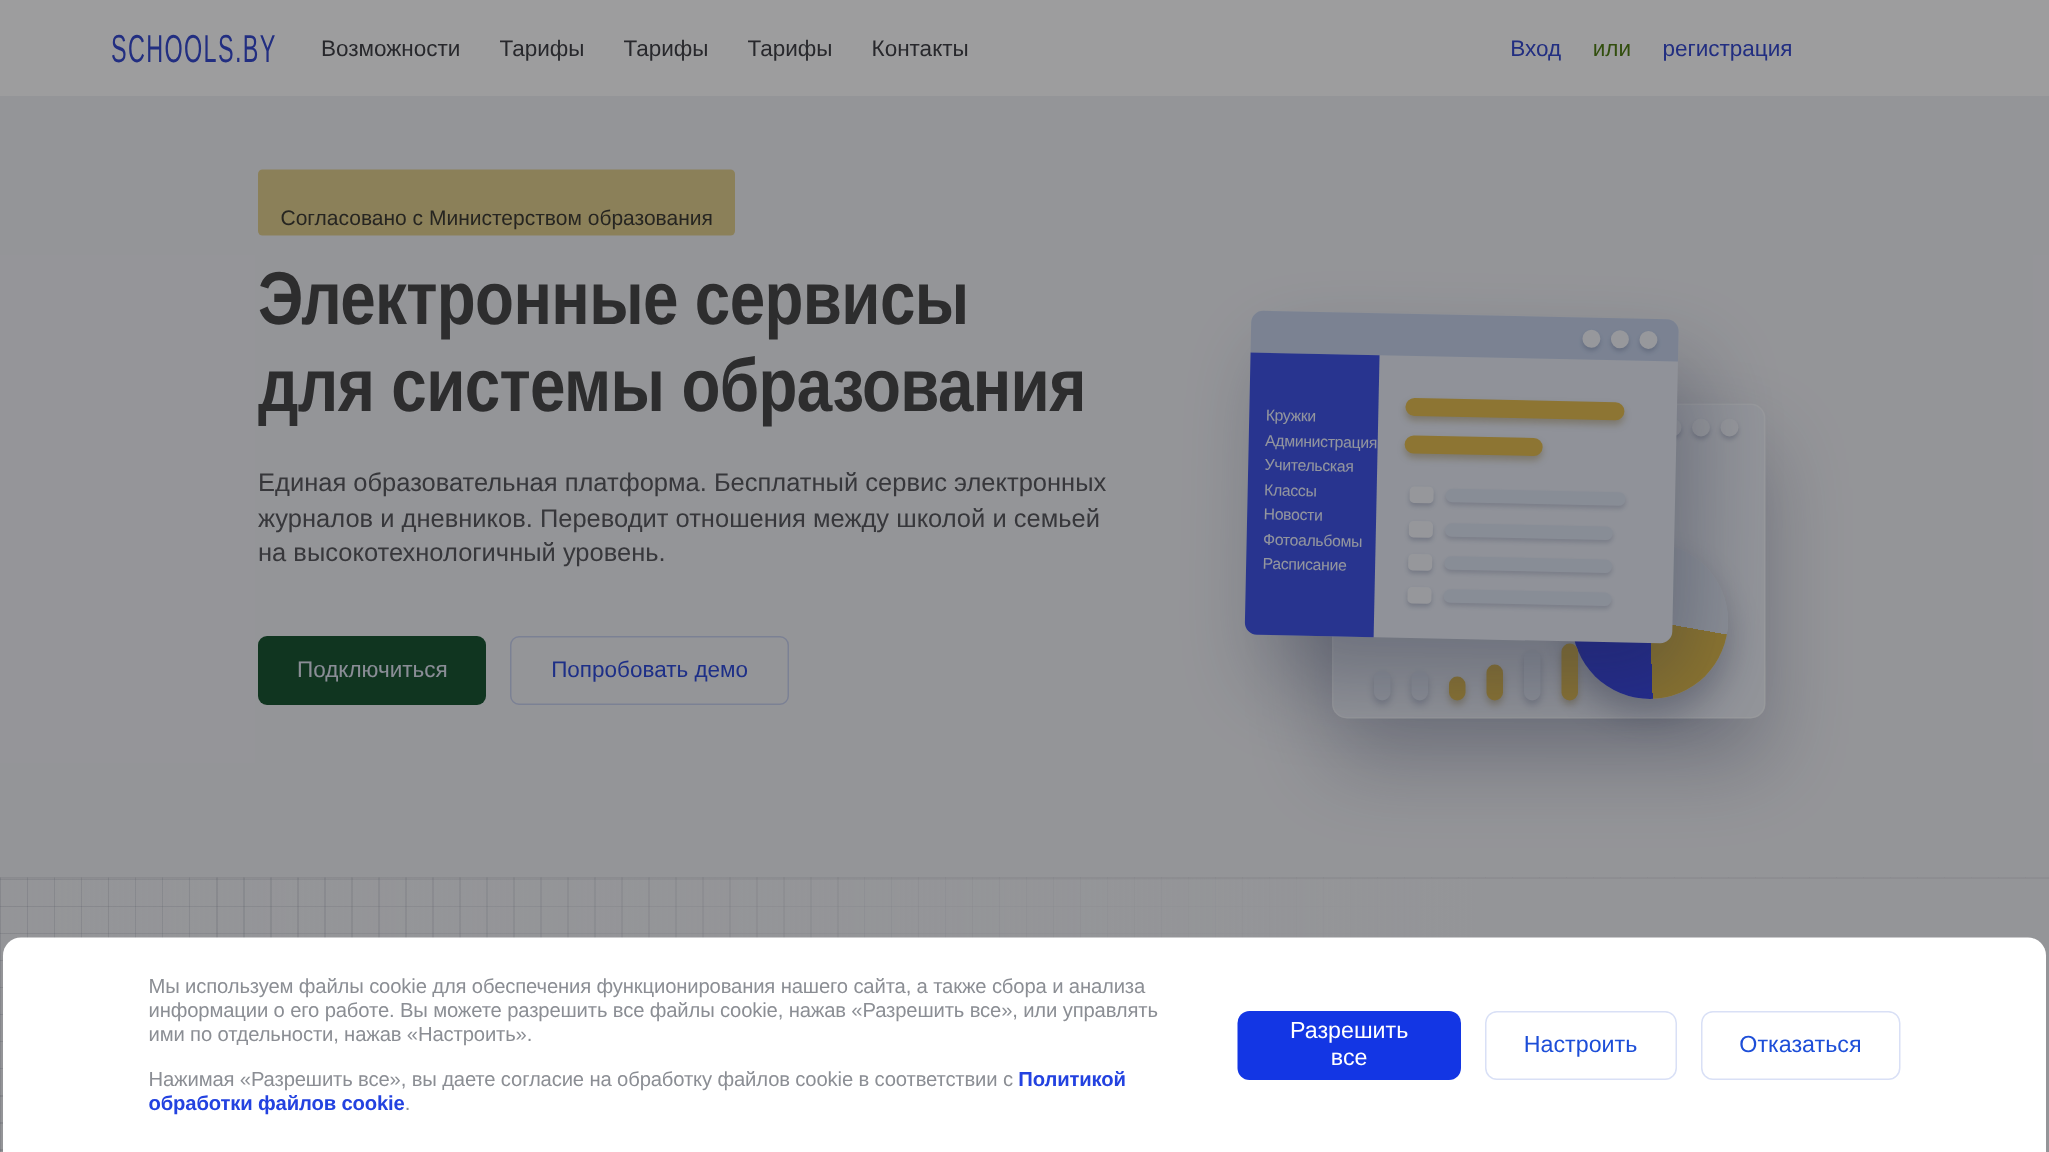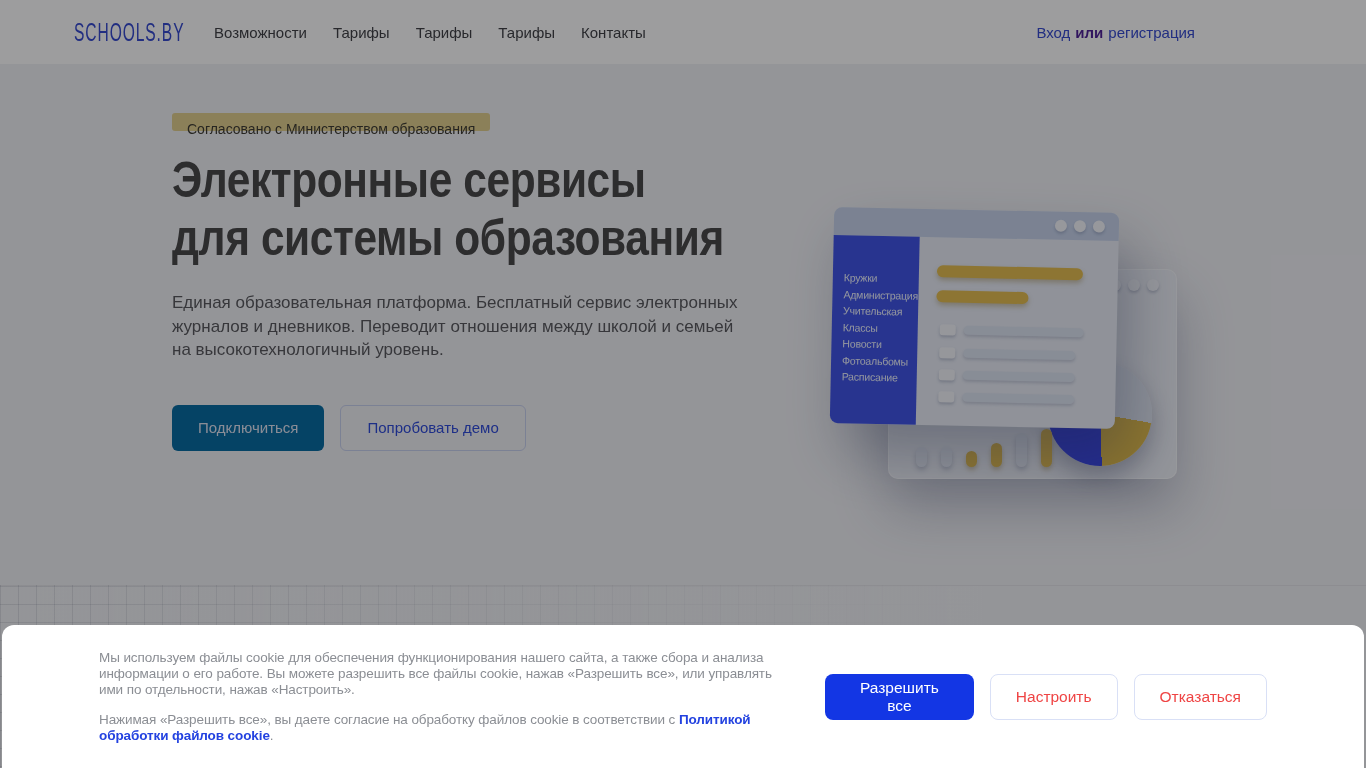--- a/index.html
+++ b/index.html
@@ -5,35 +5,35 @@
   * { margin:0; padding:0; box-sizing:border-box; }
   html,body { width:1366px; height:768px; overflow:hidden; }
   body { font-family:"Liberation Sans", sans-serif; background:#f1f2f6; position:relative; }
 
   
   .topbar { position:absolute; top:0; left:0; width:1366px; height:64px; background:#ffffff; display:flex; align-items:center; z-index:1; }
   .logo { margin-left:74px; width:90px; color:#3247cf; font-size:26px; font-weight:500; white-space:nowrap; cursor:pointer; }
   .logo-inner { display:inline-block; transform:scaleX(0.60); transform-origin:left center; letter-spacing:1.5px; }
   .mainnav { display:flex; gap:26px; margin-left:50px; }
   .nav-link { font-size:15px; color:#3c3d42; text-decoration:none; cursor:pointer; }
-  .auth { position:absolute; right:171px; top:0; height:64px; display:flex; align-items:center; font-size:15px; }
+  .auth { position:absolute; right:171px; top:0; height:64px; display:flex; align-items:center; font-size:15px;gap:16px; }
   .auth a { color:#3247cf; text-decoration:none; cursor:pointer; }
-  .auth .sep { color:#4c1d95; margin:0 5px;font-weight:bold; }
+  .auth .sep { color:#4d7c0f; margin:0 5px; }
 
   
   .hero { position:absolute; top:64px; left:0; width:1366px; height:521px; background:#f1f2f6; z-index:1; }
   .hero-left { position:absolute; left:172px; top:49px; width:600px; }
-  .badge { display:inline-block; height:18px; line-height:32px; padding:0 15px; background:#e2cf8c; color:#3a382f; font-size:14px; border-radius:3px; }
+  .badge { display:inline-block; height:44px; line-height:32px; padding:16px 15px; background:#e2cf8c; color:#3a382f; font-size:14px; border-radius:3px; }
   .hero-title { margin-top:13px; font-size:50px; line-height:58px; font-weight:700; color:#454545; letter-spacing:-0.5px; }
   .hero-title-inner { display:inline-block; transform:scaleX(0.85); transform-origin:left top; white-space:nowrap; }
   .hero-title-inner span { display:block; }
   .hero-desc { margin-top:24px; width:575px; font-size:17px; line-height:23.5px; color:#55565a; }
   .hero-actions { margin-top:43px; display:flex; gap:16px; }
   .btn { height:46px; border-radius:6px; font-size:15px; font-family:"Liberation Sans", sans-serif; display:inline-flex; align-items:center; justify-content:center; cursor:pointer; border:none; }
-  .btn-primary-hero { background:#0369a1; color:#dfe4f2; padding:0 26px;text-align:center; }
+  .btn-primary-hero { background:#14532d; color:#dfe4f2; padding:0 26px;text-align:center; }
   .btn-outline-hero { background:transparent; border:1px solid #c7d0ee; color:#2b48d9; padding:0 26px; }
 
   
   .grid-strip { position:absolute; top:585px; left:0; width:1366px; height:183px; z-index:1;
     background:
       linear-gradient(to right, rgba(241,242,246,0) 0%, #f1f2f6 72%),
       repeating-linear-gradient(to right, rgba(96,102,122,0.16) 0 1px, transparent 1px 18px),
       repeating-linear-gradient(to bottom, rgba(96,102,122,0.16) 0 1px, transparent 1px 18px),
       #f1f2f6;
     border-top:1px solid rgba(0,0,0,0.05);
@@ -70,21 +70,21 @@
   
   .cookie-banner { position:absolute; left:2px; right:2px; bottom:0; height:143px; background:#ffffff;
     border-radius:12px 12px 0 0; z-index:20; display:flex; align-items:center; justify-content:space-between;
     padding:0 97px 0 97px; }
   .cookie-text { width:710px; font-size:13.5px; line-height:16px; color:#8b8e94; letter-spacing:-0.1px; }
   .cookie-text p + p { margin-top:14px; }
   .cookie-link { color:#2342e0; font-weight:700; text-decoration:none; cursor:pointer; }
   .cookie-actions { display:flex; gap:16px; align-items:center;margin-left:30px; }
   .btn-cookie { height:46px; border-radius:8px; font-size:15.5px; }
   .btn-cookie-primary { background:#1336e4; color:#ffffff; padding:0 25px; }
-  .btn-cookie-outline { background:#ffffff; border:1px solid #d9e0f6; color:#ef4444; padding:0 25px; }
+  .btn-cookie-outline { background:#ffffff; border:1px solid #d9e0f6; color:#1d4ed8; padding:0 25px; }
 </style>
 </head>
 <body>
 
 <header class="topbar">
   <div class="logo">
     <span class="logo-inner">SCHOOLS.BY</span>
   </div>
   <nav class="mainnav">
 

